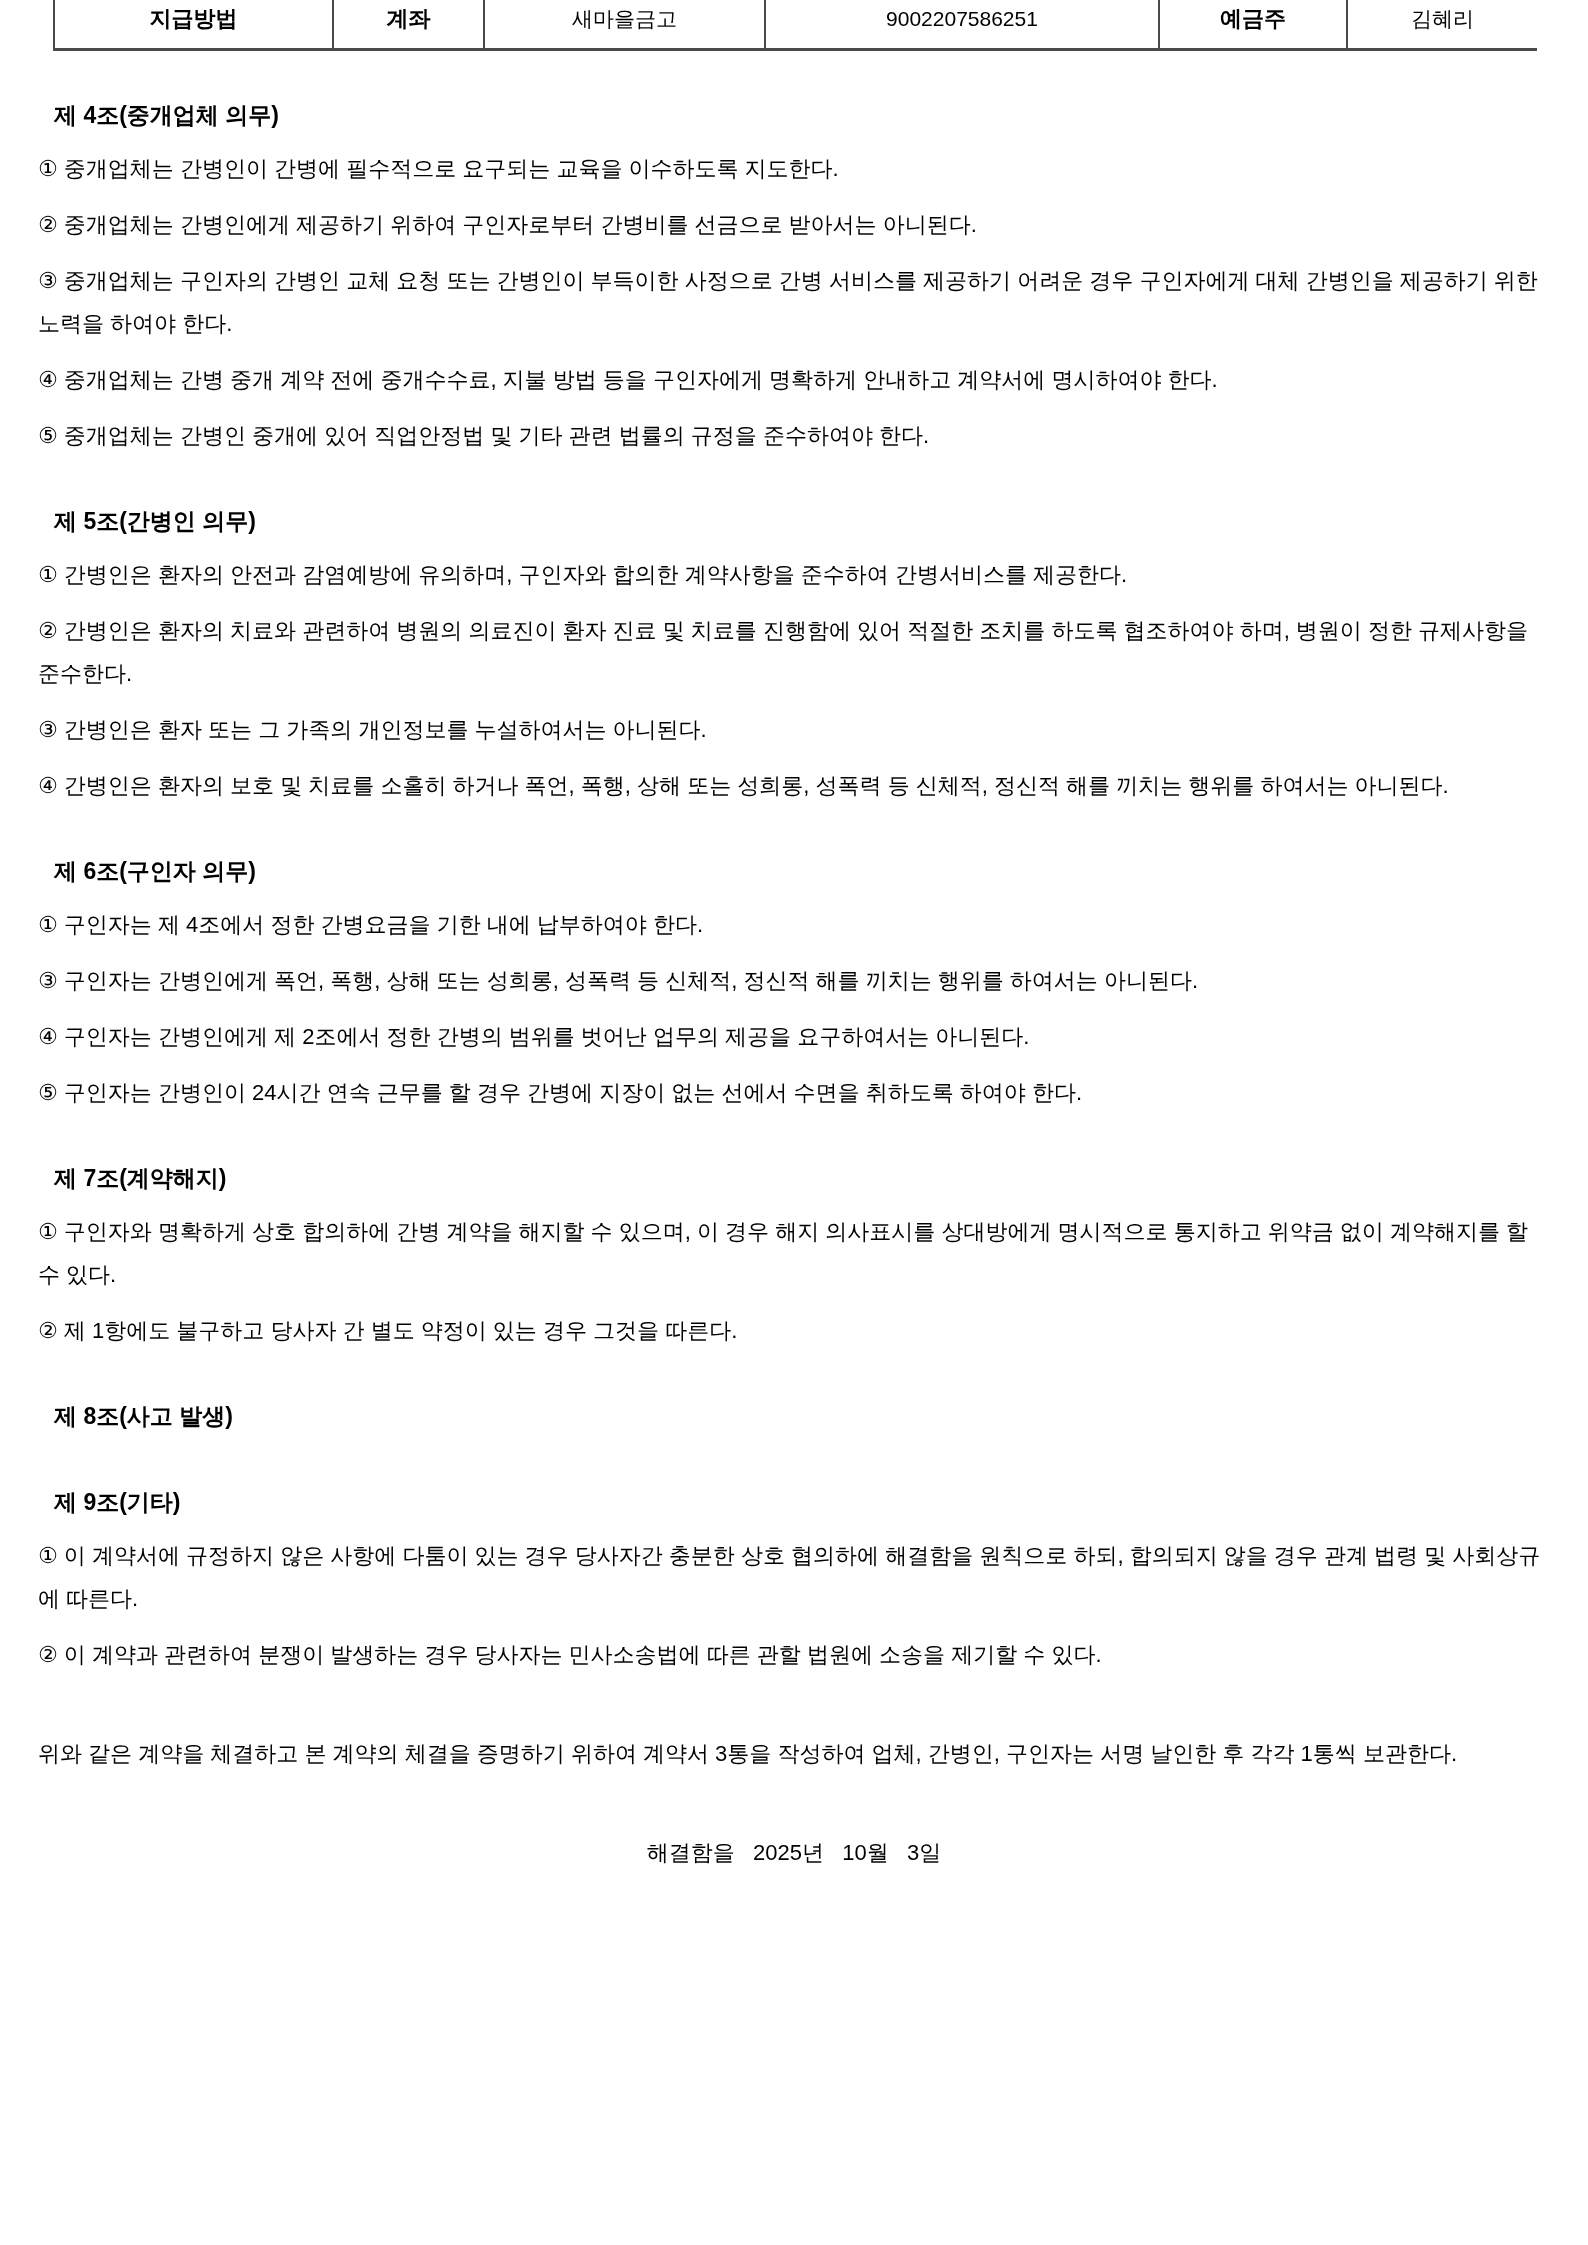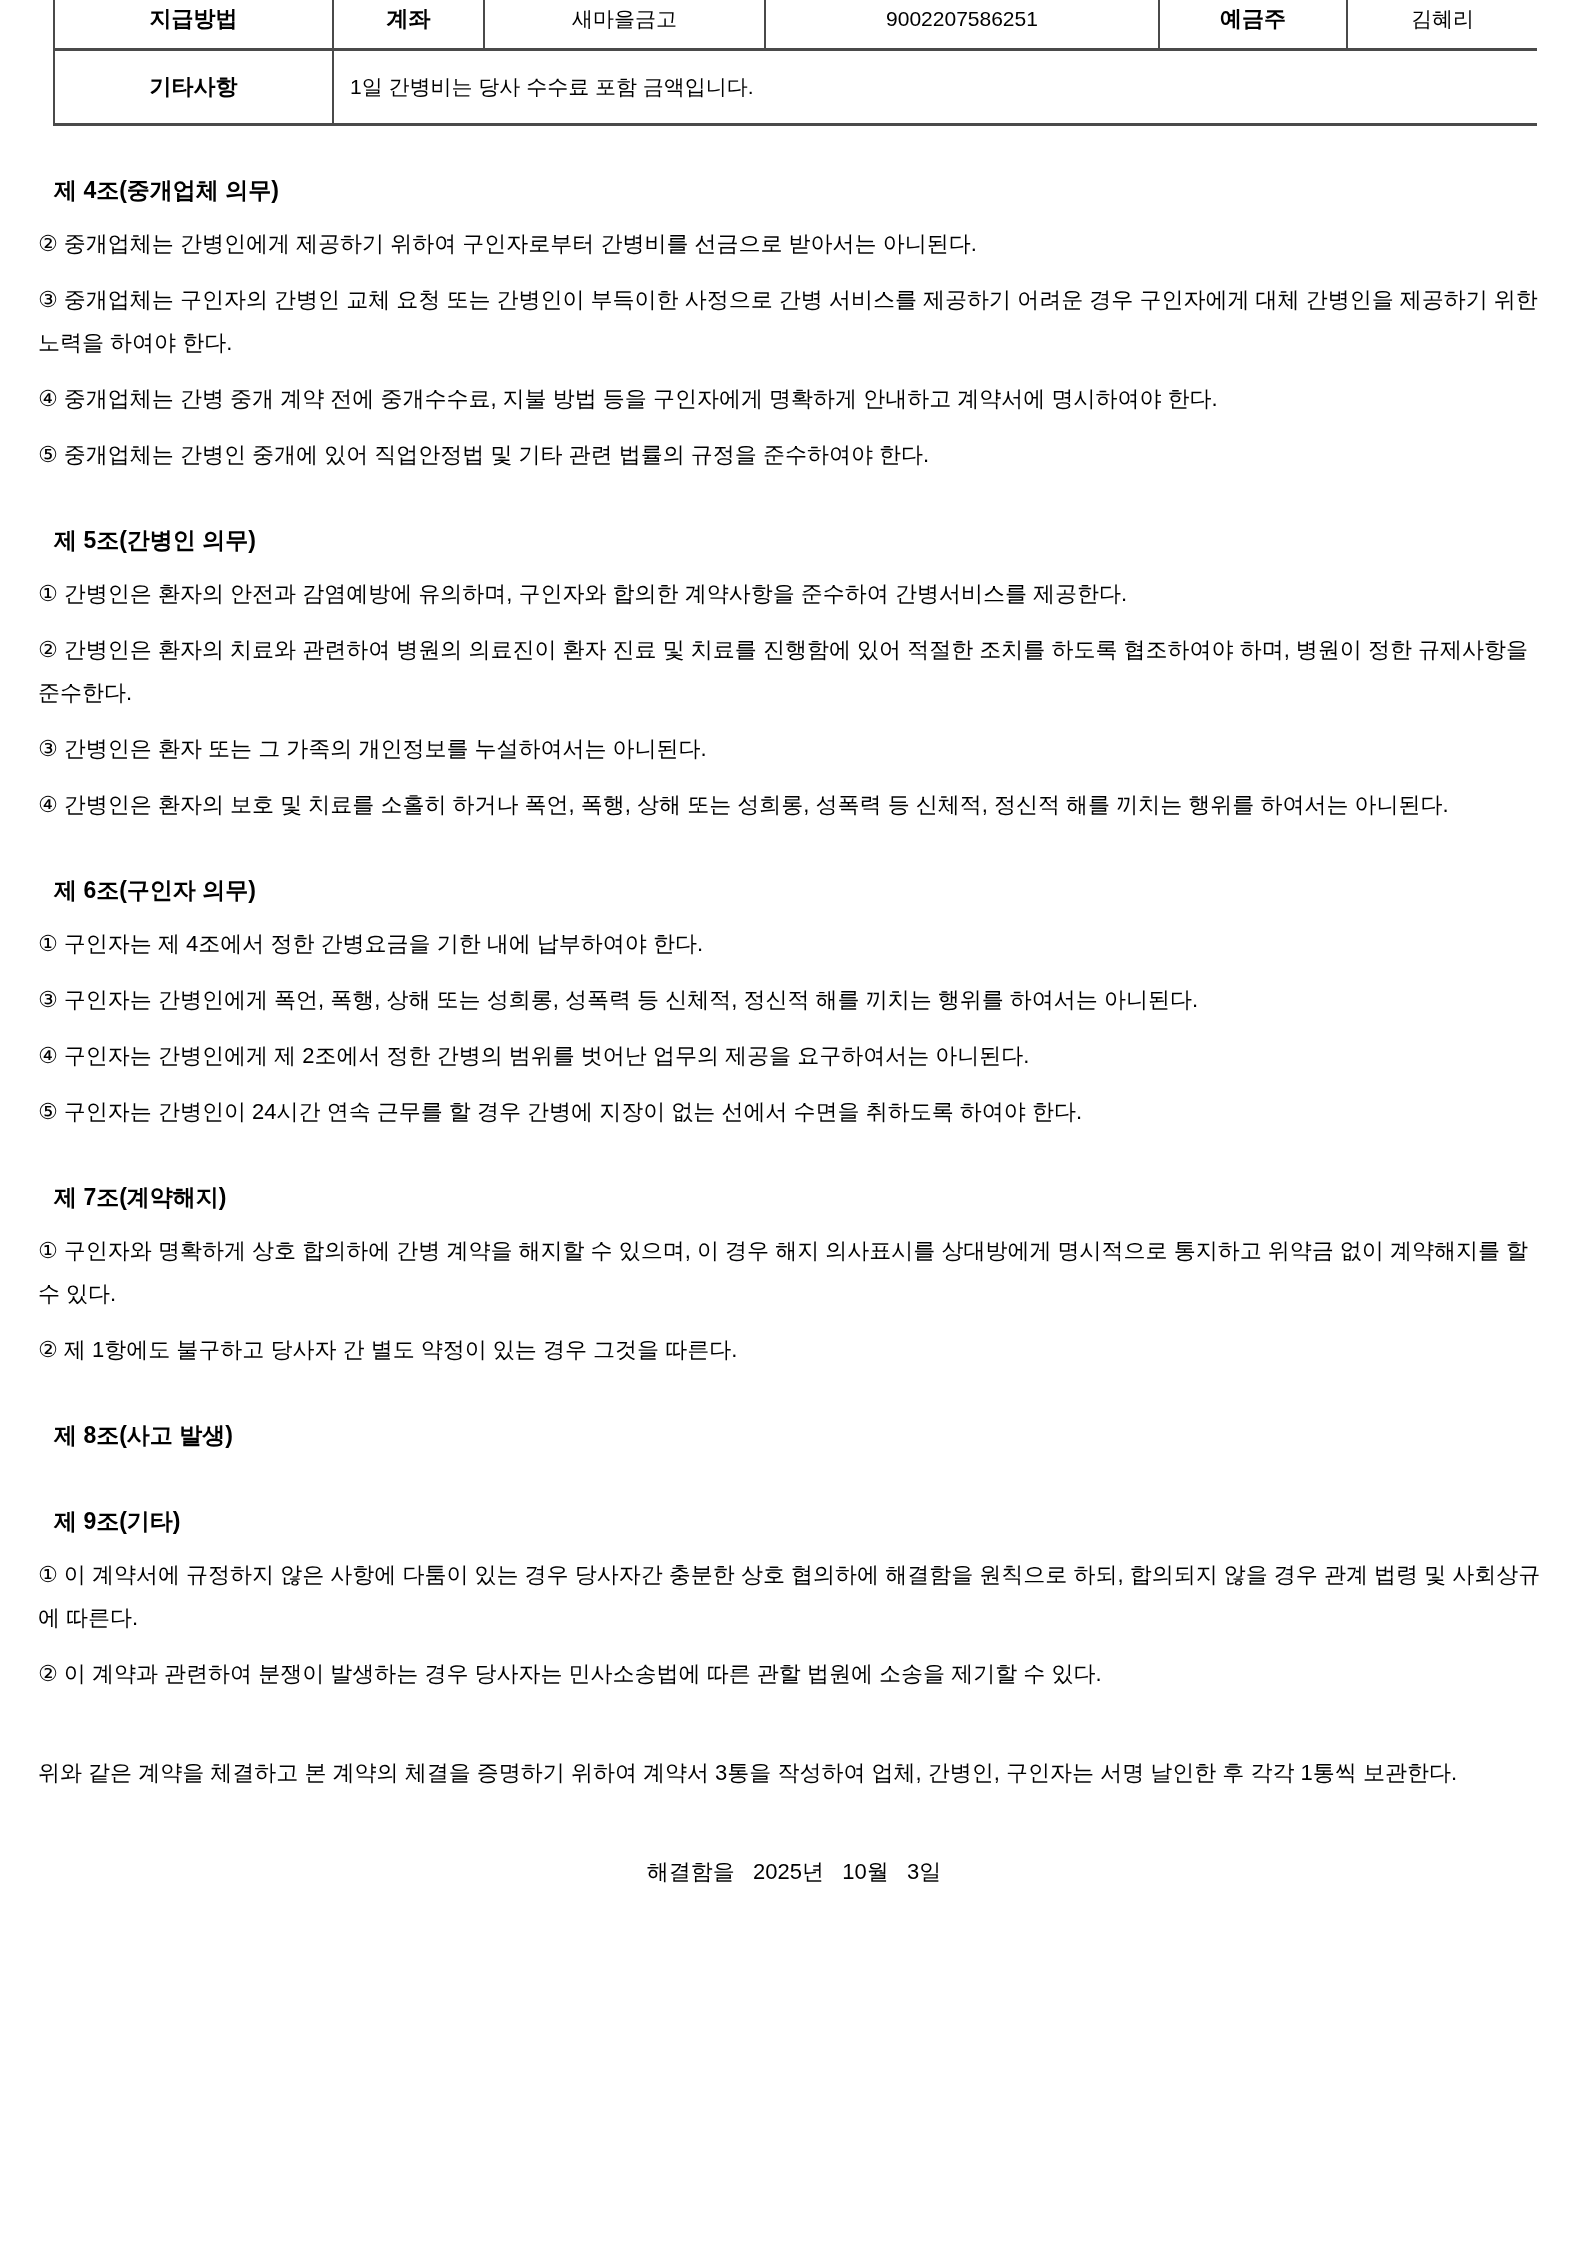--- a/index.html
+++ b/index.html
@@ -95,32 +95,29 @@
       </colgroup>
       <tbody>
           <tr class="r1">
         <td class="lbl">지급방법</td>
         <td class="lbl">계좌</td>
         <td>새마을금고</td>
         <td>9002207586251</td>
         <td class="lbl">예금주</td>
         <td>김혜리</td>
       </tr>
-      <tr class="r2">
-        <td class="lbl">기타사항</td>
-        <td class="note" colspan="5">1일 간병비는 당사 수수료 포함 금액입니다.</td>
-      </tr>
     </tbody>
       </table>
   </div>
 
   <div class="body-text">
 
     <section>
       <h2 class="art first-art">제 4조(중개업체 의무)</h2>
+      <p class="clause">① 중개업체는 간병인이 간병에 필수적으로 요구되는 교육을 이수하도록 지도한다.</p>
       <p class="clause">② 중개업체는 간병인에게 제공하기 위하여 구인자로부터 간병비를 선금으로 받아서는 아니된다.</p>
       <p class="clause">③ 중개업체는 구인자의 간병인 교체 요청 또는 간병인이 부득이한 사정으로 간병 서비스를 제공하기 어려운 경우 구인자에게 대체 간병인을 제공하기 위한 노력을 하여야 한다.</p>
       <p class="clause">④ 중개업체는 간병 중개 계약 전에 중개수수료, 지불 방법 등을 구인자에게 명확하게 안내하고 계약서에 명시하여야 한다.</p>
       <p class="clause">⑤ 중개업체는 간병인 중개에 있어 직업안정법 및 기타 관련 법률의 규정을 준수하여야 한다.</p>
     </section>
 
     <section>
       <h2 class="art">제 5조(간병인 의무)</h2>
       <p class="clause">① 간병인은 환자의 안전과 감염예방에 유의하며, 구인자와 합의한 계약사항을 준수하여 간병서비스를 제공한다.</p>
       <p class="clause">② 간병인은 환자의 치료와 관련하여 병원의 의료진이 환자 진료 및 치료를 진행함에 있어 적절한 조치를 하도록 협조하여야 하며, 병원이 정한 규제사항을 준수한다.</p>

